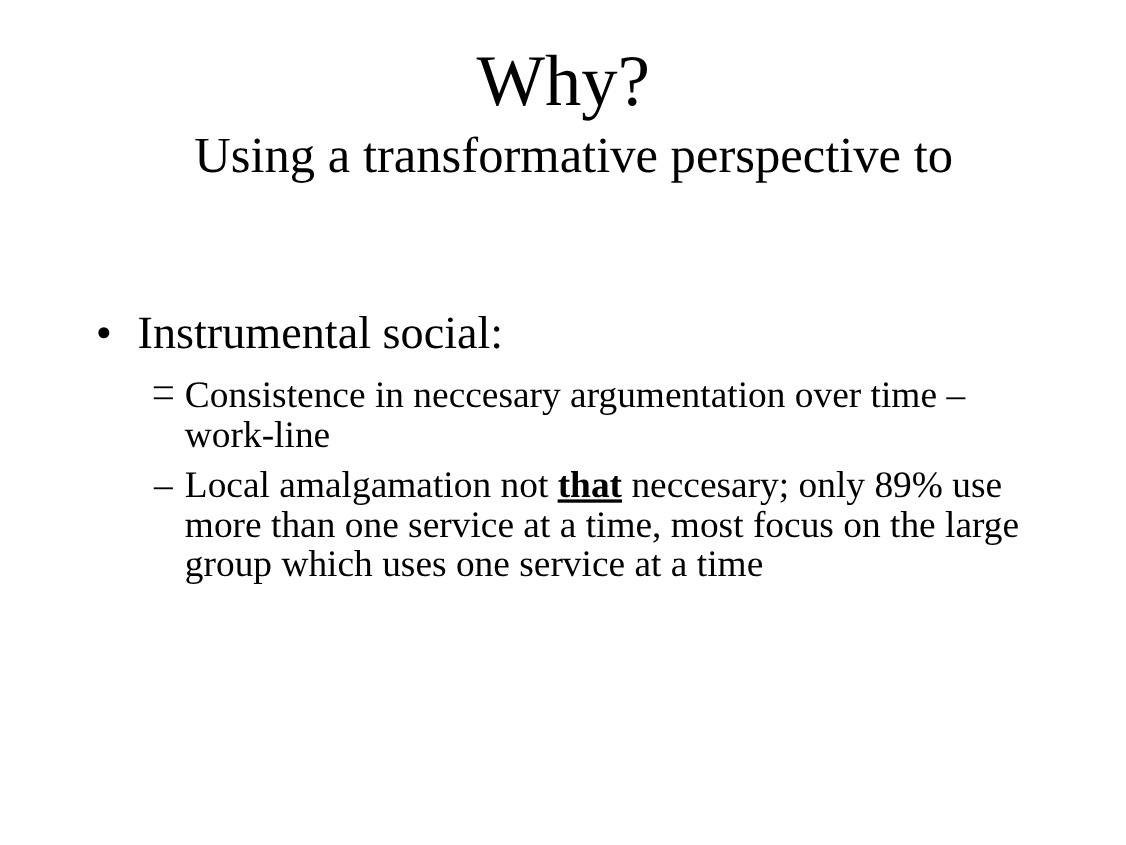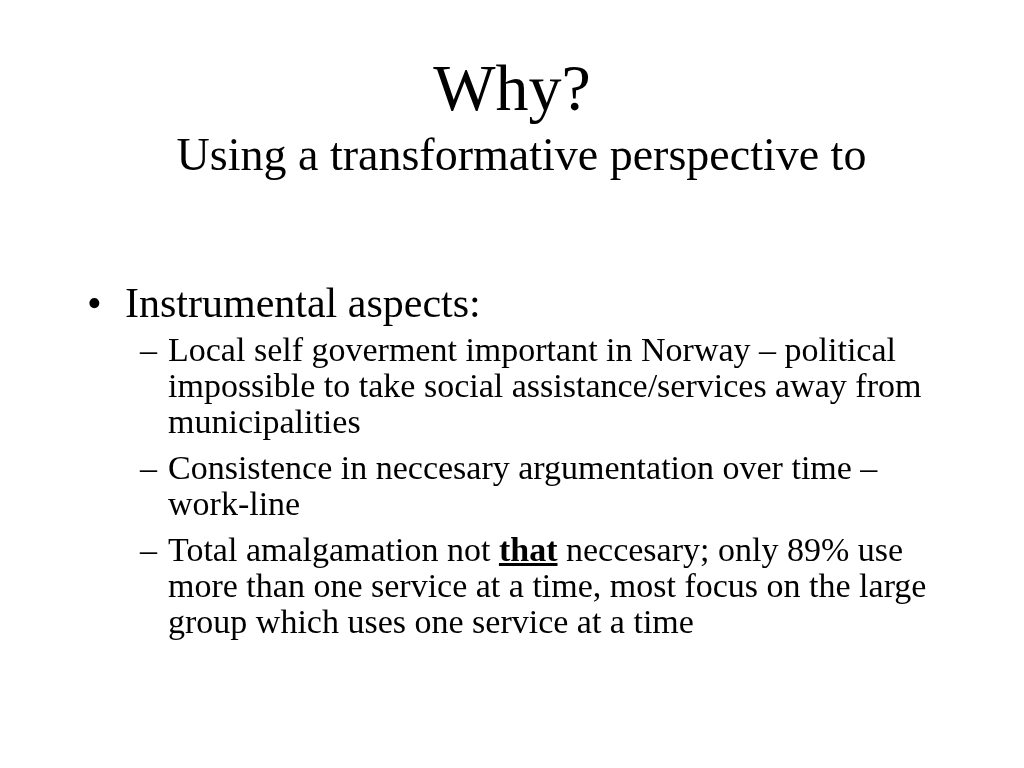--- a/index.html
+++ b/index.html
@@ -9,21 +9,21 @@
     height: 768px;
     background: #ffffff;
     color: #000000;
     font-family: "Liberation Serif", "DejaVu Serif", serif;
     overflow: hidden;
   }
 
   
   .title-block {
     position: absolute;
-    top: 50px;
+    top: 36px;
     left: 0;
     width: 1024px;
     text-align: center;
   }
   .slide-title {
     margin: 0;
     font-size: 66px;
     line-height: 76px;
     font-weight: 400;
   }
@@ -88,35 +88,34 @@
 
   <div class="title-block">
     <h1 class="slide-title">Why?</h1>
     <h2 class="slide-subtitle">
       <span class="subtitle-line">Using a transformative perspective to</span>
     </h2>
   </div>
 
   <div class="body-l1">
     <span class="l1-marker">•</span>
-    <span class="l1-text">Instrumental aspects:</span>
+    <span class="l1-text">Instrumental social:</span>
   </div>
 
   <div class="body-l2">
 
     <div class="l2-item">
       <span class="l2-marker">–</span>
-      <span class="l2-text">Local self goverment important in Norway – political impossible to take social assistance/services away from municipalities</span>
     </div>
 
     <div class="l2-item">
       <span class="l2-marker">–</span>
       <span class="l2-text">Consistence in neccesary argumentation over time – work-line</span>
     </div>
 
     <div class="l2-item">
       <span class="l2-marker">–</span>
-      <span class="l2-text"><span>Total amalgamation not </span><span class="bold-word">that</span><span> neccesary; only 89% use more than one service at a time, most focus on the large group which uses one service at a time</span></span>
+      <span class="l2-text"><span>Local amalgamation not </span><span class="bold-word">that</span><span> neccesary; only 89% use more than one service at a time, most focus on the large group which uses one service at a time</span></span>
     </div>
 
   </div>
 
 </div>
 
 </body></html>

